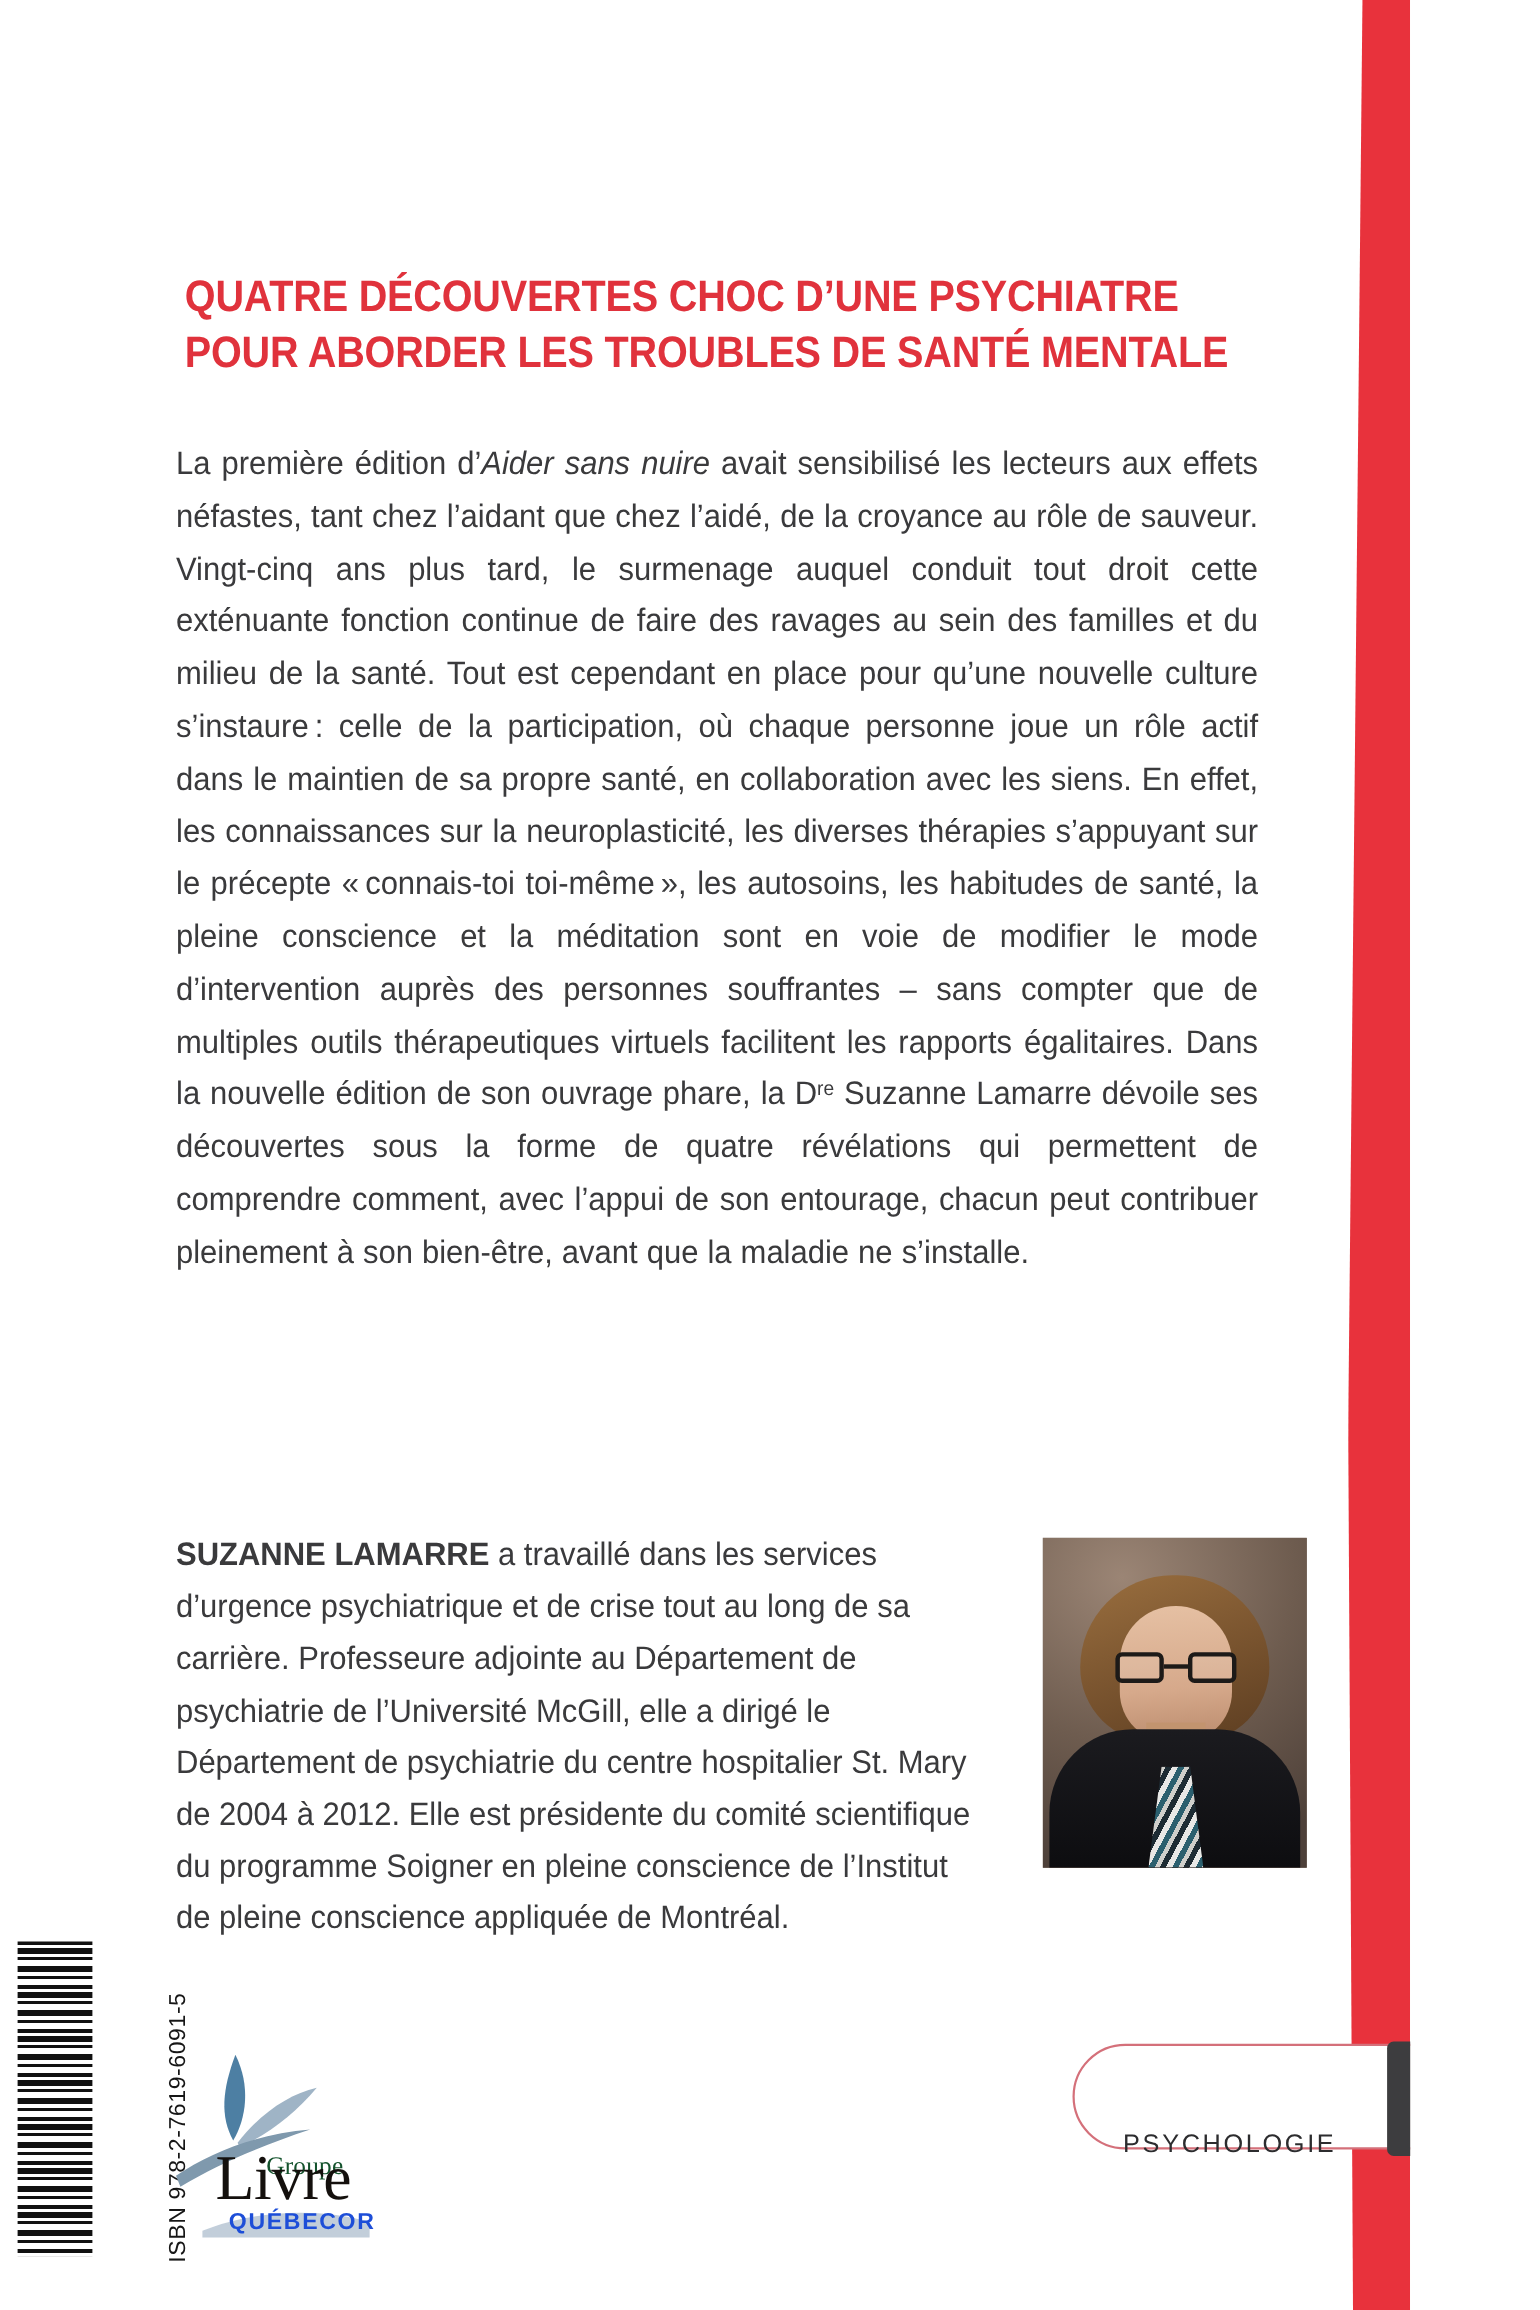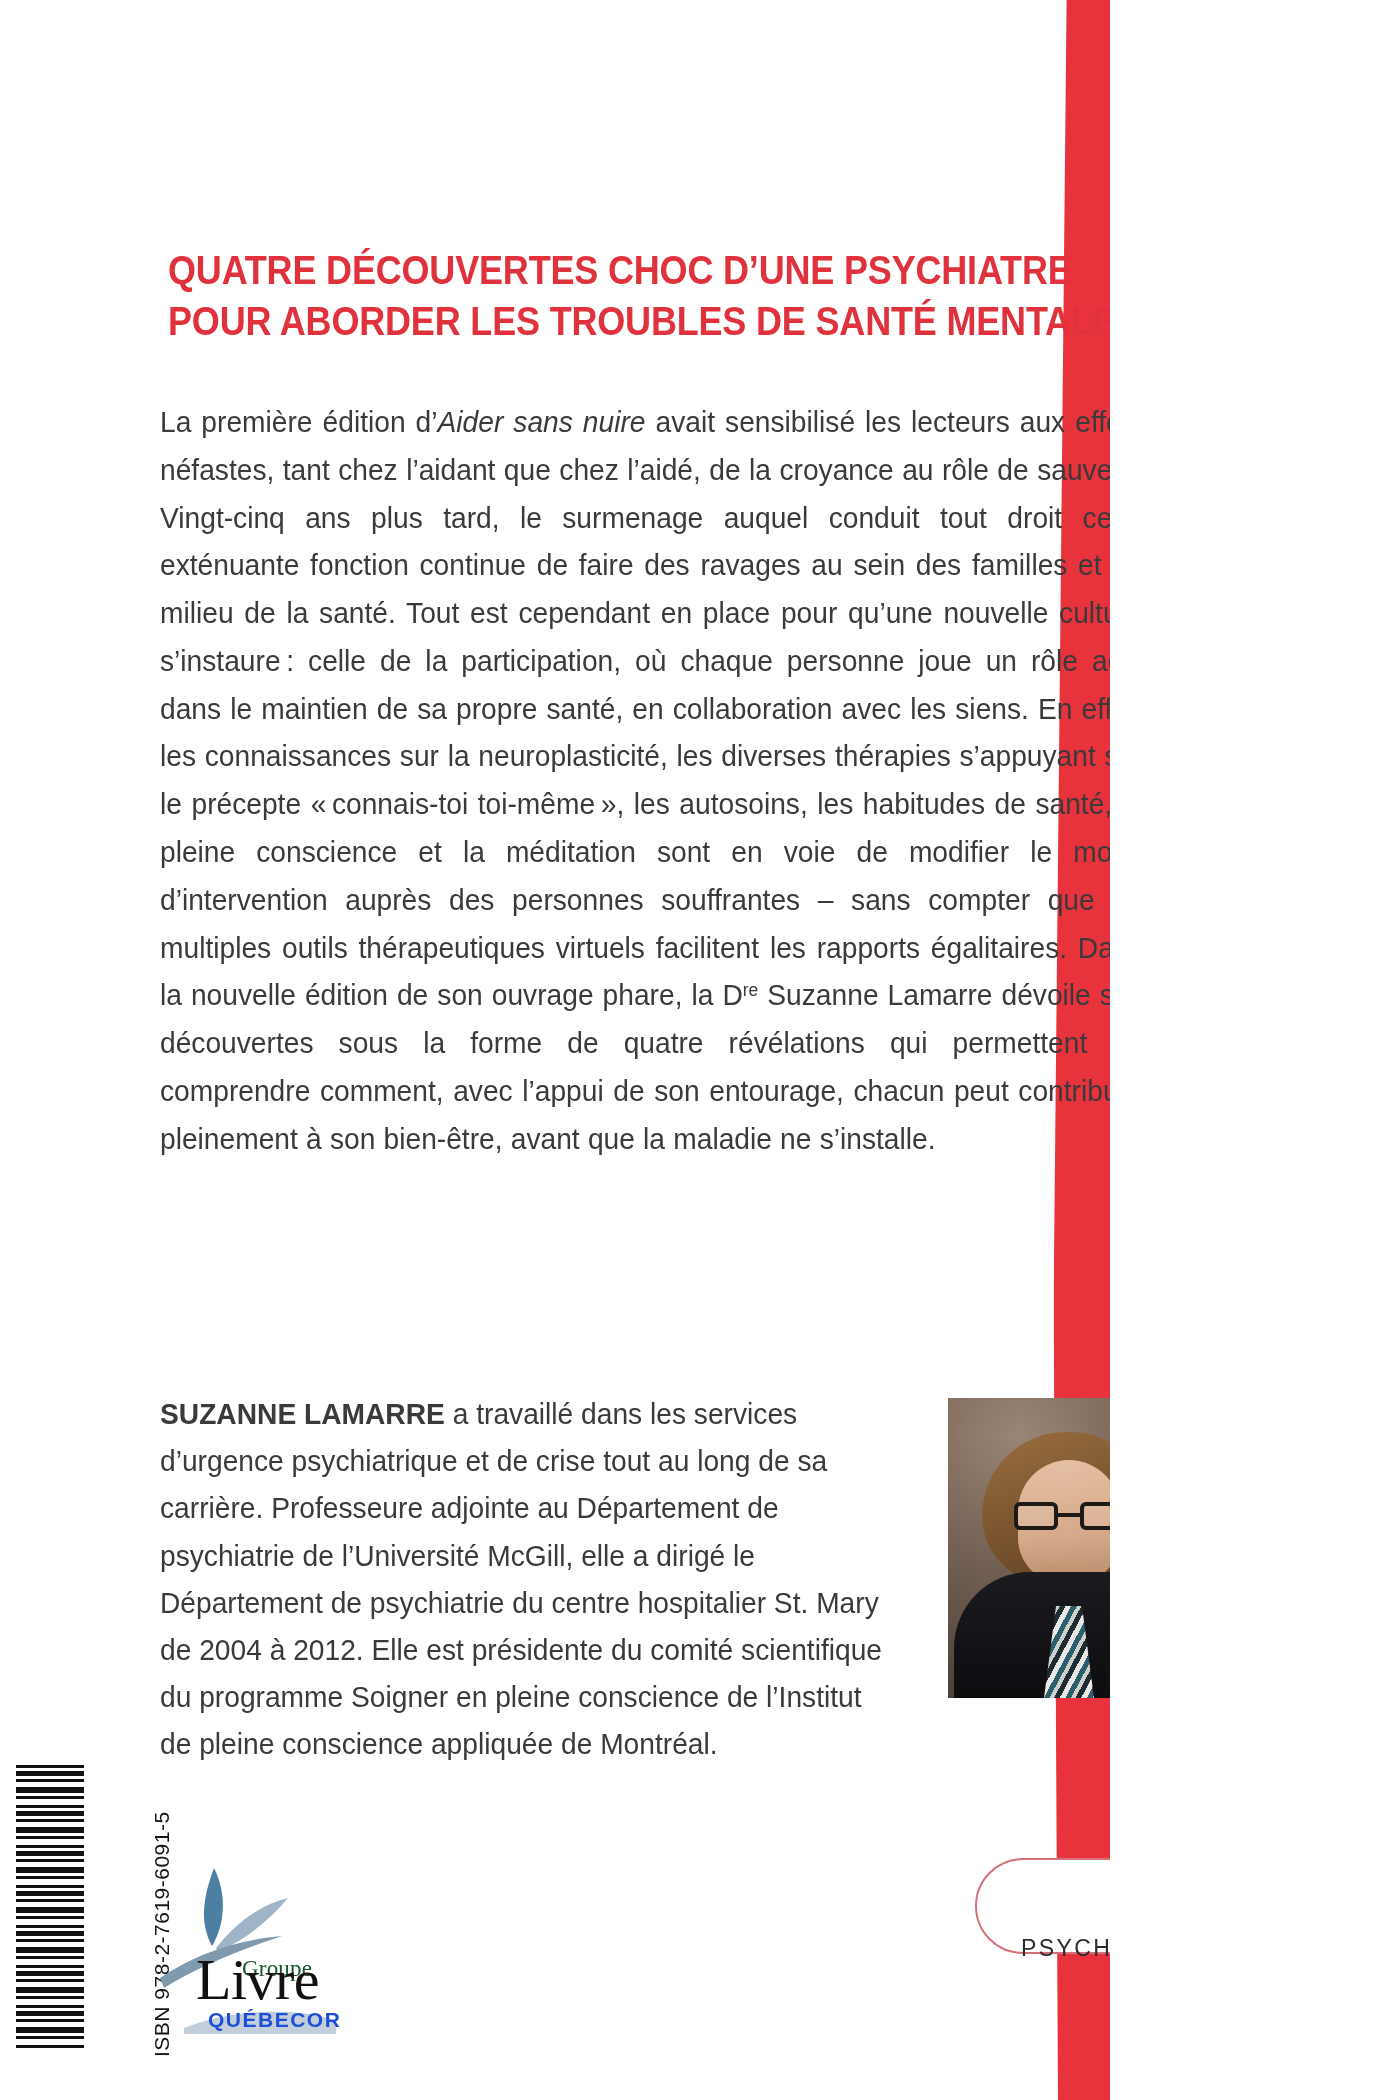--- a/index.html
+++ b/index.html
@@ -5,21 +5,21 @@
 <style>
   * { box-sizing: border-box; margin: 0; padding: 0; }
   html, body {
     width: 1400px;
     height: 2100px;
     background: #ffffff;
     font-family: "Liberation Sans", sans-serif;
   }
   #cover {
     position: relative;
-    width: 1110px;
+    width: 1282px;
     height: 2100px;
     background: #ffffff;
     overflow: hidden;
   }
 
   
   .red-band {
     position: absolute;
     top: 0;
     right: 0;

